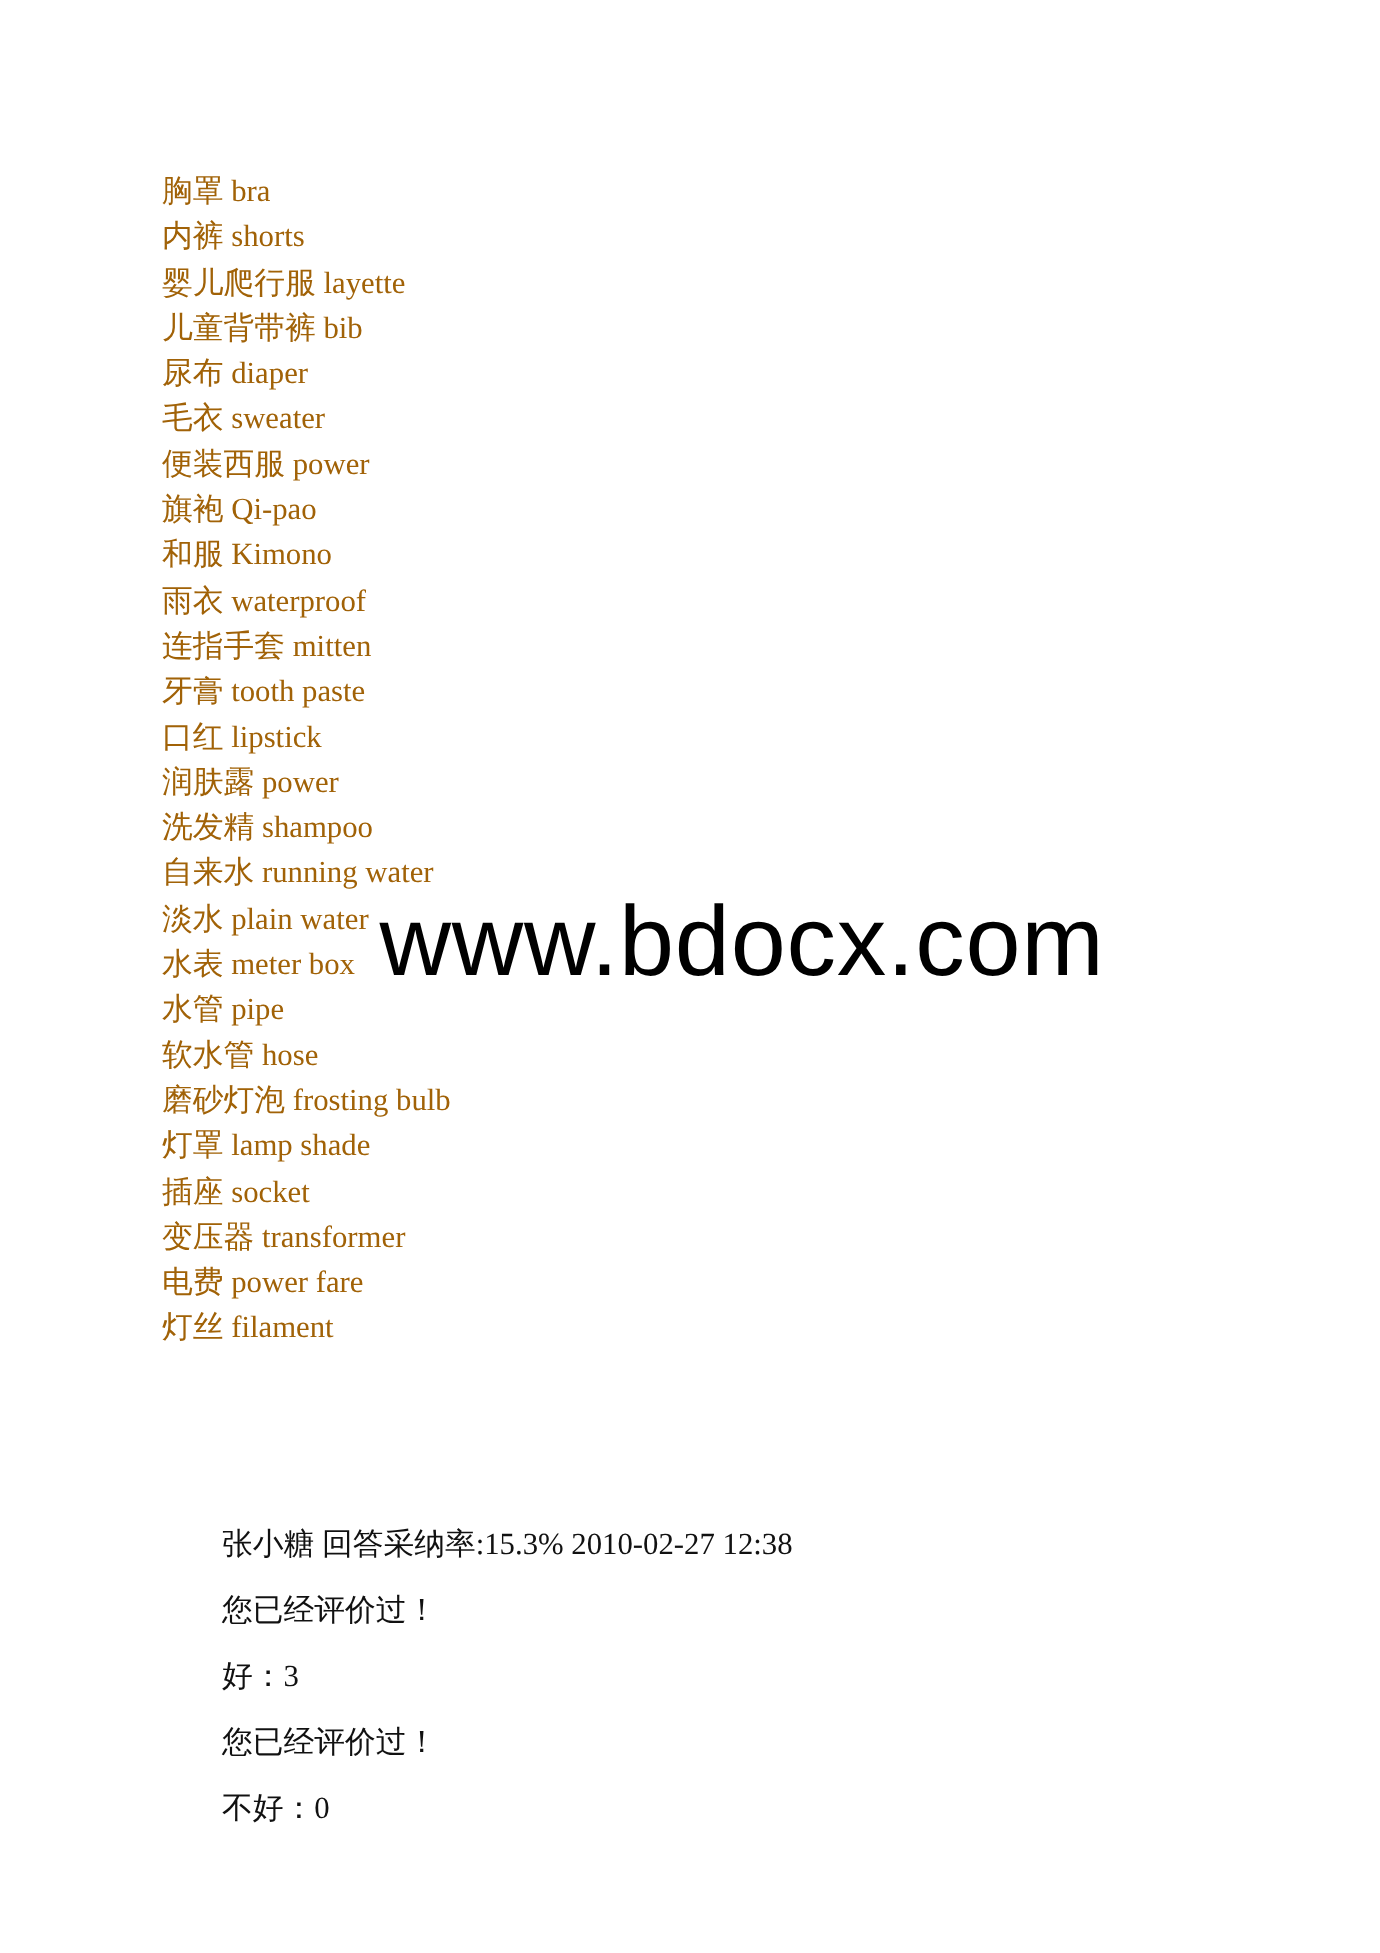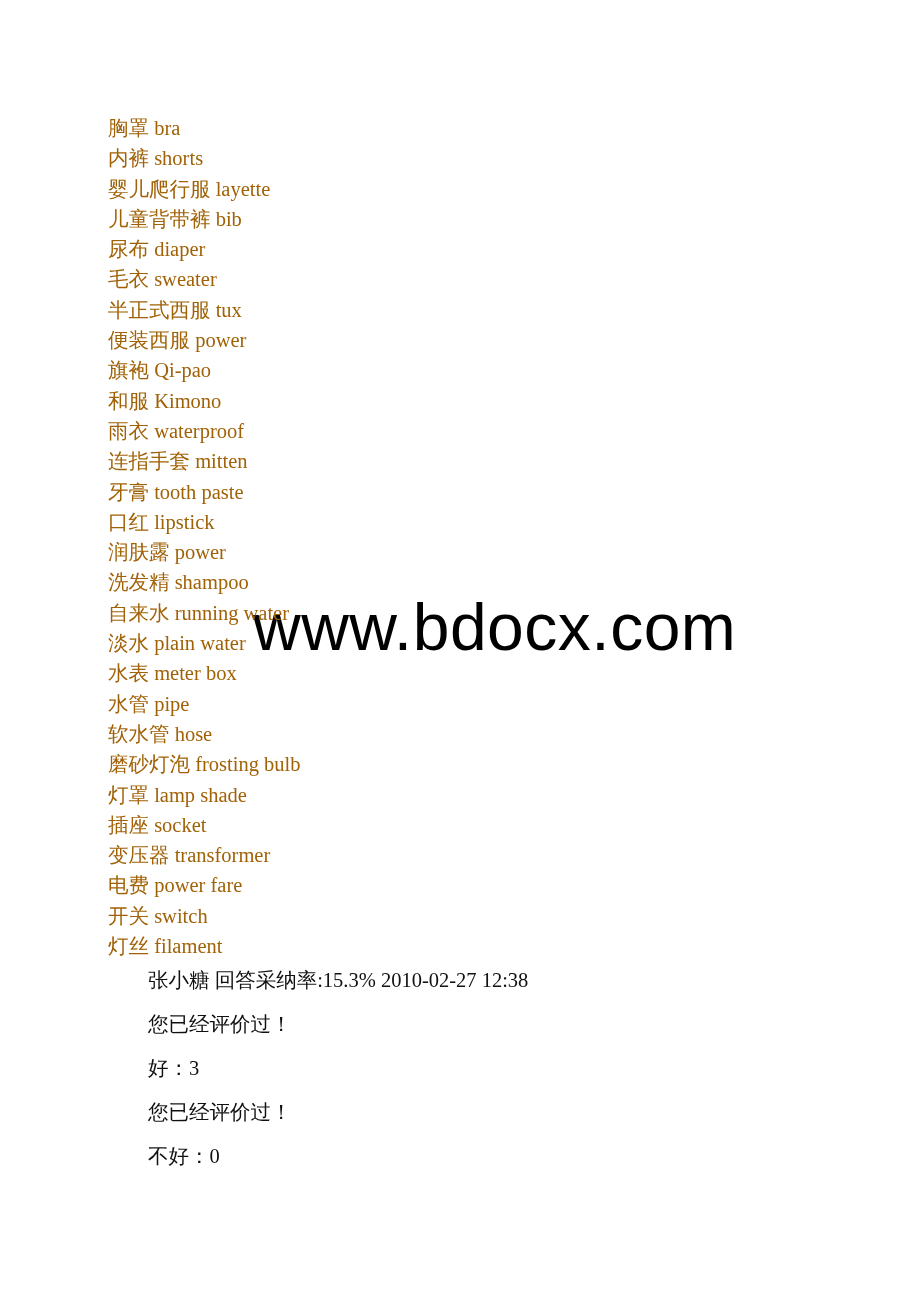--- a/index.html
+++ b/index.html
@@ -47,21 +47,21 @@
     line-height: 30.3px;
     height: 30.3px;
     white-space: nowrap;
     color: #a16207;
   }
 
   
   .answer-footer {
     position: absolute;
     left: 148px;
-    top: 958px;
+    top: 1008px;
     width: 700px;
     z-index: 1;
   }
   .footer-line {
     font-size: 20.5px;
     line-height: 44px;
     height: 44px;
     white-space: nowrap;
     color: #111111;
   }
@@ -73,41 +73,39 @@
 
   <div class="watermark">www.bdocx.com</div>
 
   <div class="vocab-list">
     <div class="vocab-line">胸罩 bra</div>
     <div class="vocab-line">内裤 shorts</div>
     <div class="vocab-line">婴儿爬行服 layette</div>
     <div class="vocab-line">儿童背带裤 bib</div>
     <div class="vocab-line">尿布 diaper</div>
     <div class="vocab-line">毛衣 sweater</div>
-    <div class="vocab-line">半正式西服 tux</div>
     <div class="vocab-line">便装西服 power</div>
     <div class="vocab-line">旗袍 Qi-pao</div>
     <div class="vocab-line">和服 Kimono</div>
     <div class="vocab-line">雨衣 waterproof</div>
     <div class="vocab-line">连指手套 mitten</div>
     <div class="vocab-line">牙膏 tooth paste</div>
     <div class="vocab-line">口红 lipstick</div>
     <div class="vocab-line">润肤露 power</div>
     <div class="vocab-line">洗发精 shampoo</div>
     <div class="vocab-line">自来水 running water</div>
     <div class="vocab-line">淡水 plain water</div>
     <div class="vocab-line">水表 meter box</div>
     <div class="vocab-line">水管 pipe</div>
     <div class="vocab-line">软水管 hose</div>
     <div class="vocab-line">磨砂灯泡 frosting bulb</div>
     <div class="vocab-line">灯罩 lamp shade</div>
     <div class="vocab-line">插座 socket</div>
     <div class="vocab-line">变压器 transformer</div>
     <div class="vocab-line">电费 power fare</div>
-    <div class="vocab-line">开关 switch</div>
     <div class="vocab-line">灯丝 filament</div>
   </div>
 
   <div class="answer-footer">
     <div class="footer-line">张小糖 回答采纳率:15.3% 2010-02-27 12:38</div>
     <div class="footer-line">您已经评价过！</div>
     <div class="footer-line">好：3</div>
     <div class="footer-line">您已经评价过！</div>
     <div class="footer-line">不好：0</div>
   </div>

